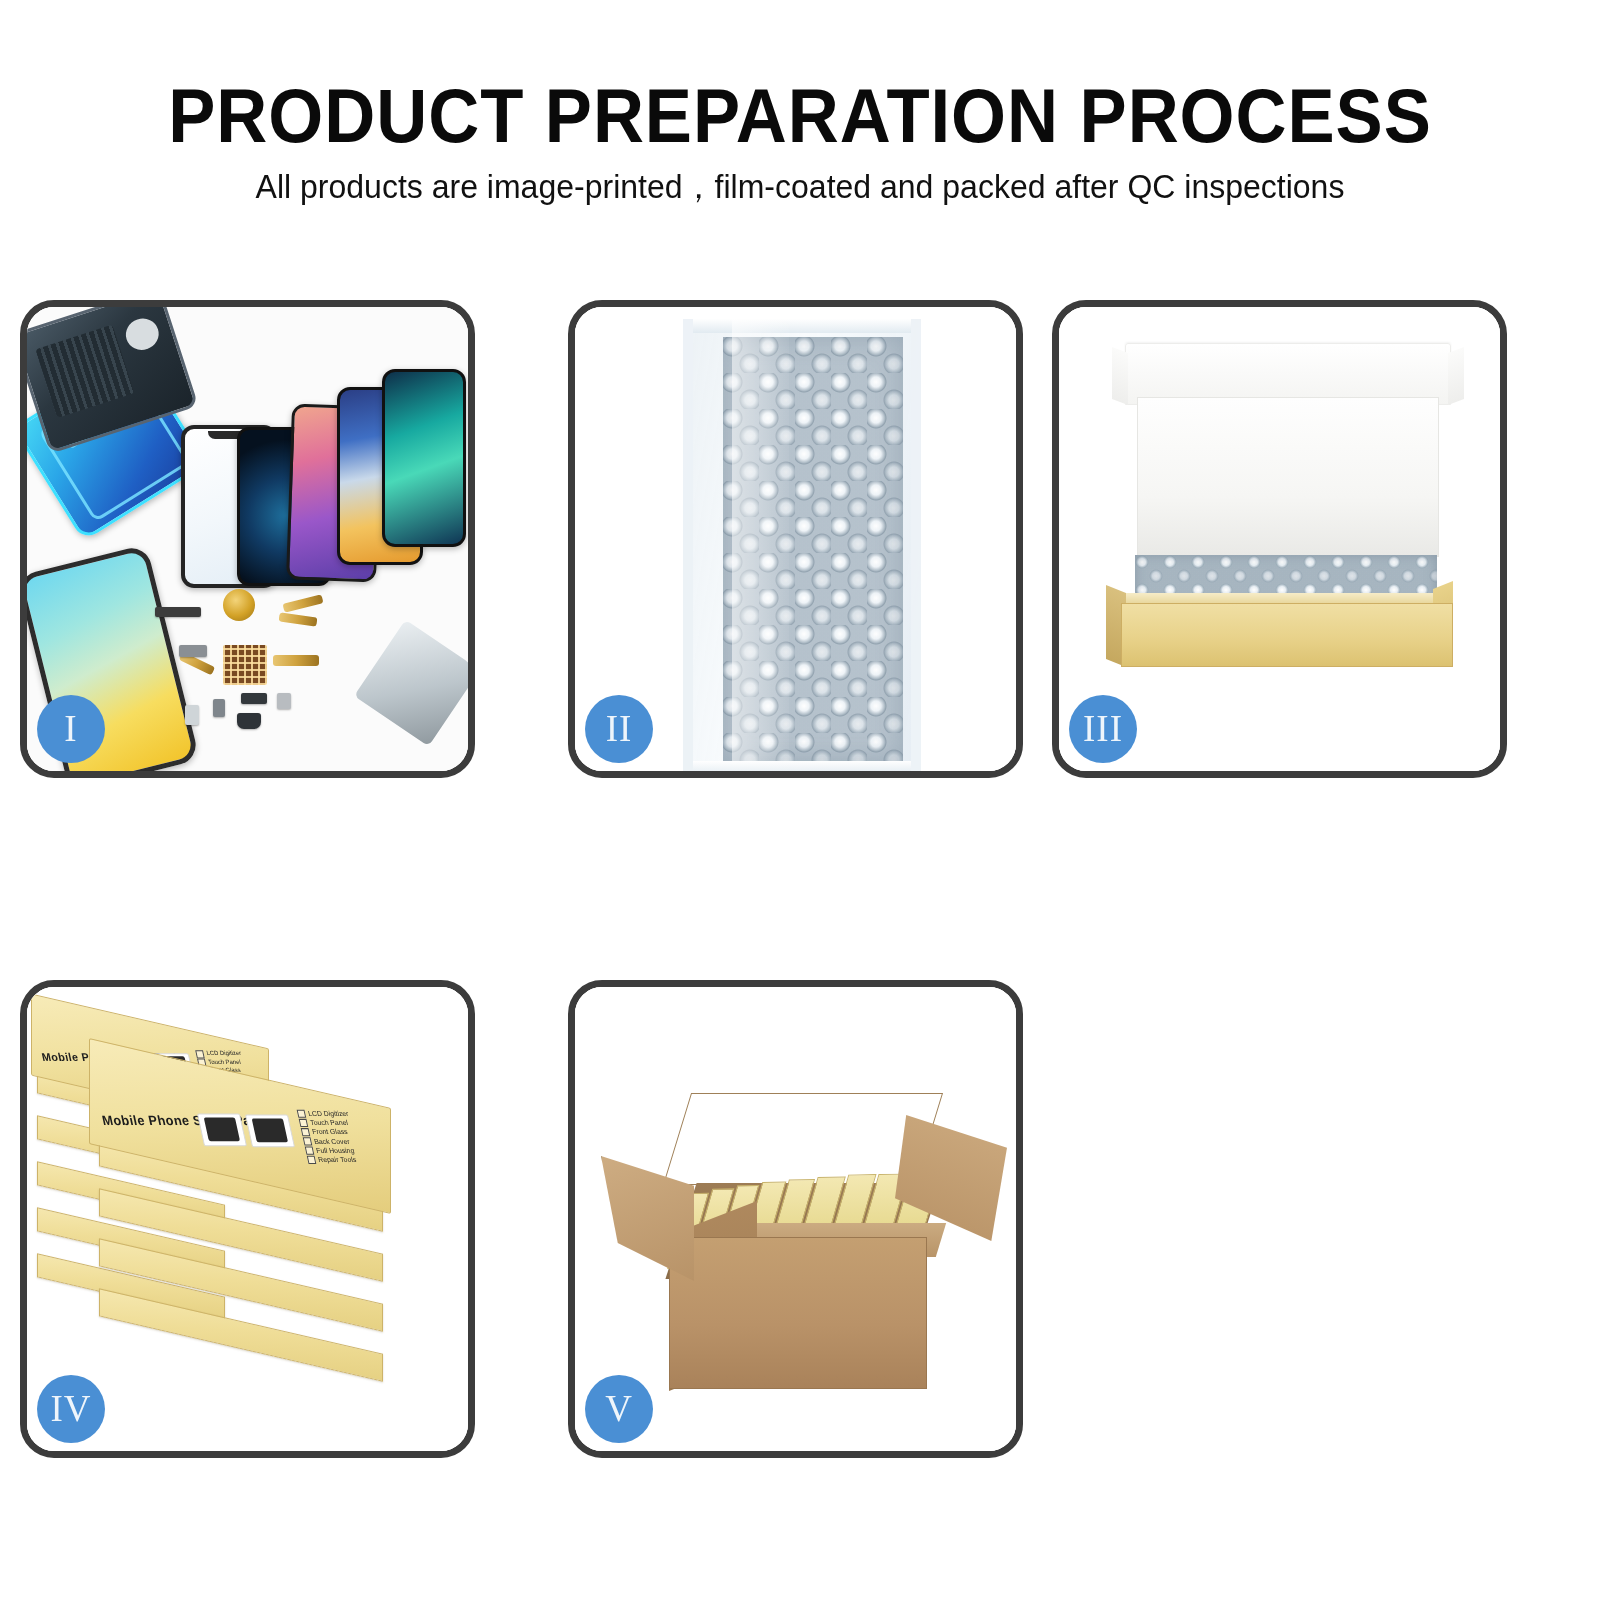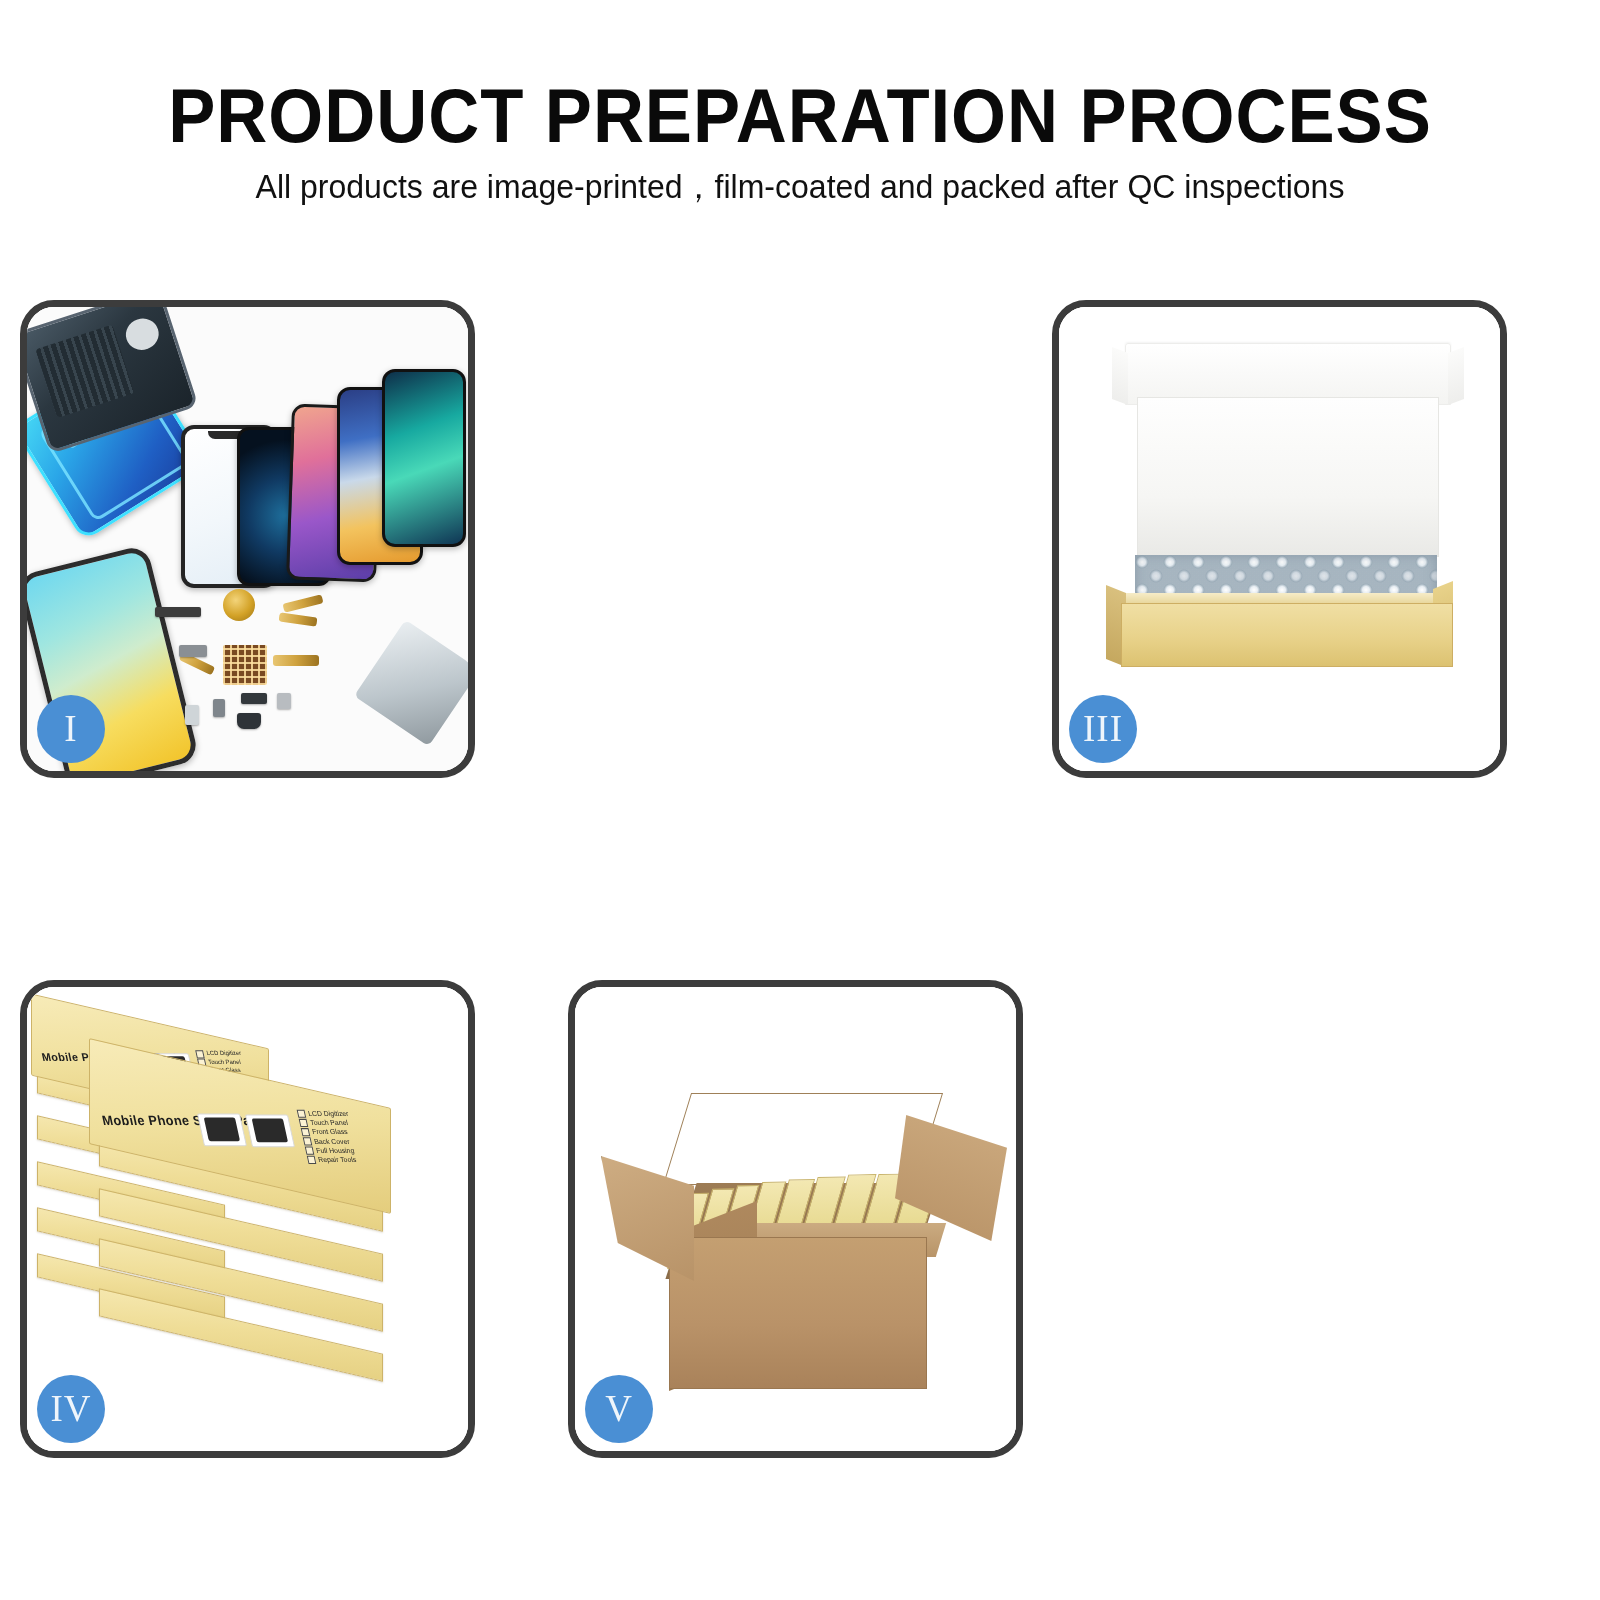--- a/index.html
+++ b/index.html
@@ -501,20 +501,33 @@
         <div class="chip" style="left:250px; top:386px; width:14px; height:16px; background:#b8bcc0;"></div>
         <div class="chip" style="left:186px; top:392px; width:12px; height:18px; background:#7f868c;"></div>
         <div class="chip" style="left:158px; top:398px; width:14px; height:20px; background:#cfd5d8;"></div>
         <div class="chip" style="left:210px; top:406px; width:24px; height:16px; background:#2e3338; border-radius:3px 3px 7px 7px;"></div>
         <div class="tweezer"></div>
       </div>
     </div>
     <div class="badge">I</div>
   </div>
 
+  <div class="panel p2">
+    <div class="panel-clip">
+      <div class="scene2">
+        <div class="pouch">
+          <div class="pouch-seal top"></div>
+          <div class="bubbles"></div>
+          <div class="pouch-gloss"></div>
+          <div class="pouch-seal bot"></div>
+        </div>
+      </div>
+    </div>
+    <div class="badge">II</div>
+  </div>
 
   <div class="panel p3">
     <div class="panel-clip">
       <div class="scene3">
         <div class="m3-lid"></div>
         <div class="m3-inner"></div>
         <div class="m3-bubbles"></div>
         <div class="m3-rim"></div>
         <div class="m3-sideL"></div>
         <div class="m3-sideR"></div>

